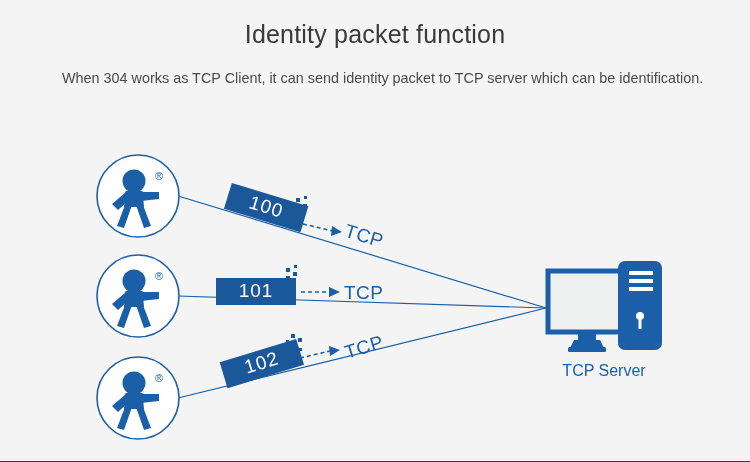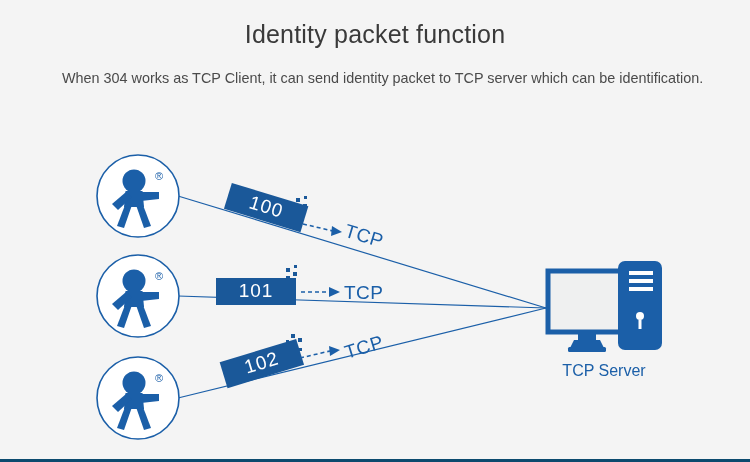--- a/index.html
+++ b/index.html
@@ -9,21 +9,21 @@
   }
   body {
     font-family: "Liberation Sans", sans-serif;
   }
   #page {
     position: relative;
     width: 750px;
     height: 462px;
     background: #f4f4f4;
     overflow: hidden;
-    border-bottom: 3px solid #0c4a6e;
+    border-bottom: 1px solid #0c4a6e;
     box-sizing: border-box;
   }
   #page-title {
     position: absolute;
     top: 20px;
     left: 0;
     width: 750px;
     text-align: center;
     font-size: 25px;
     color: #3a3a3a;

